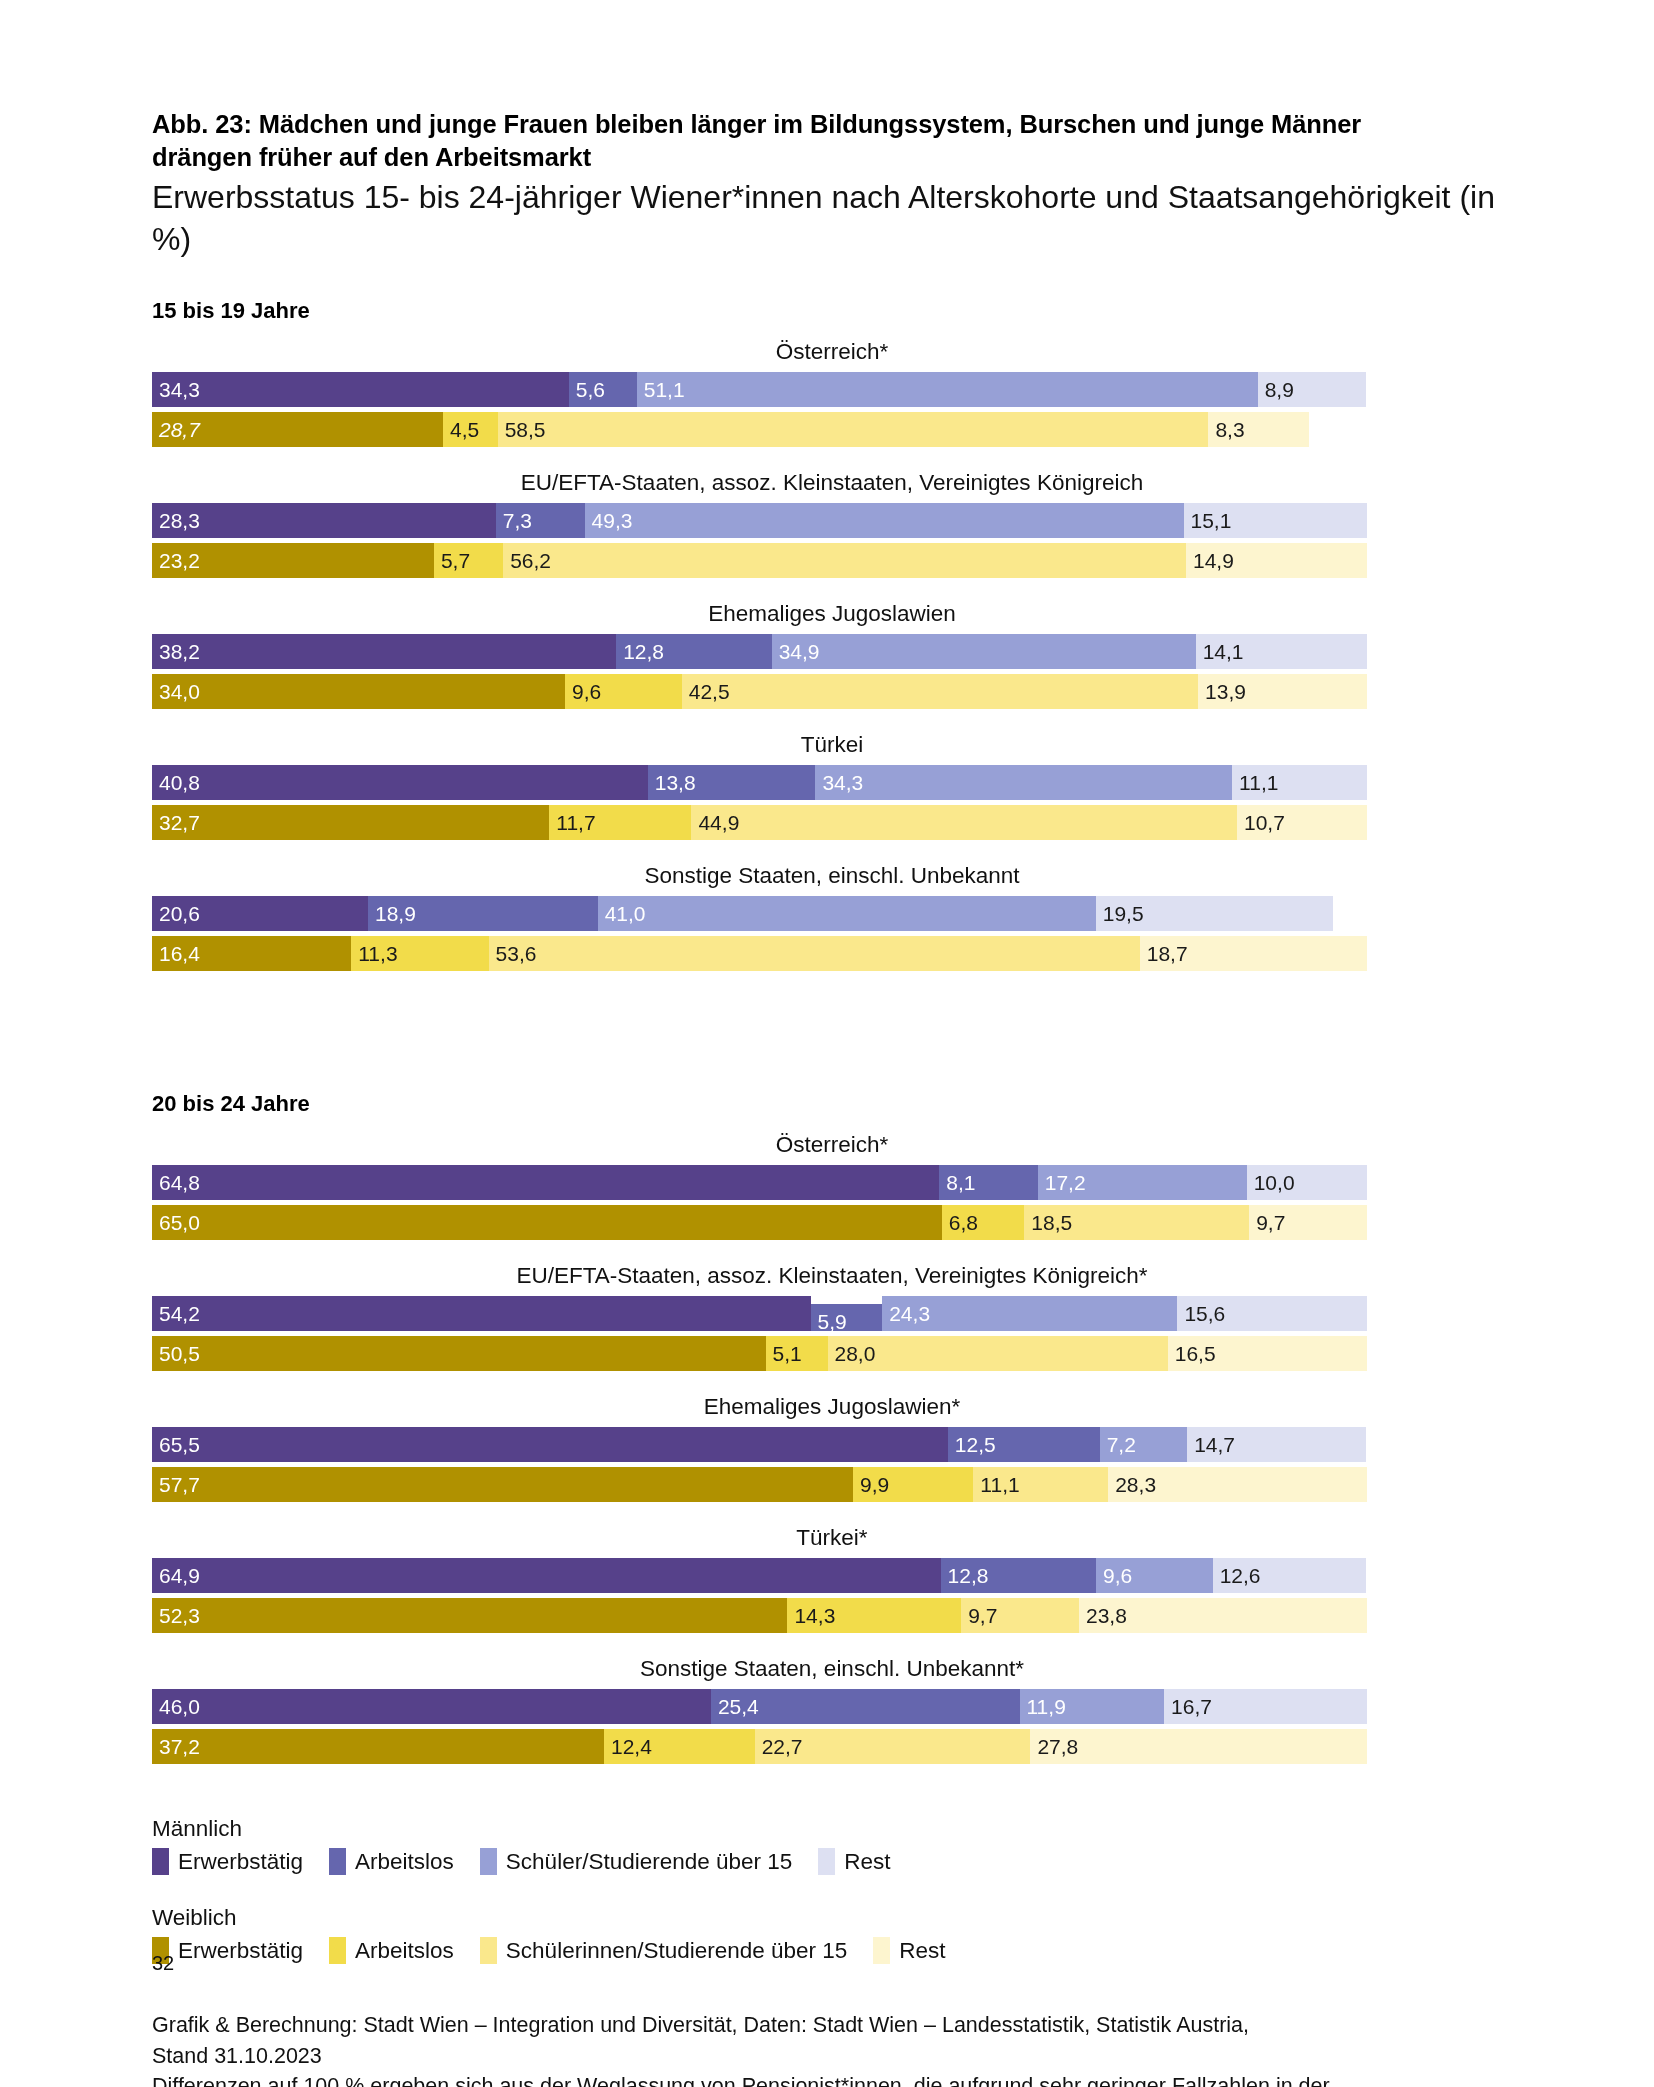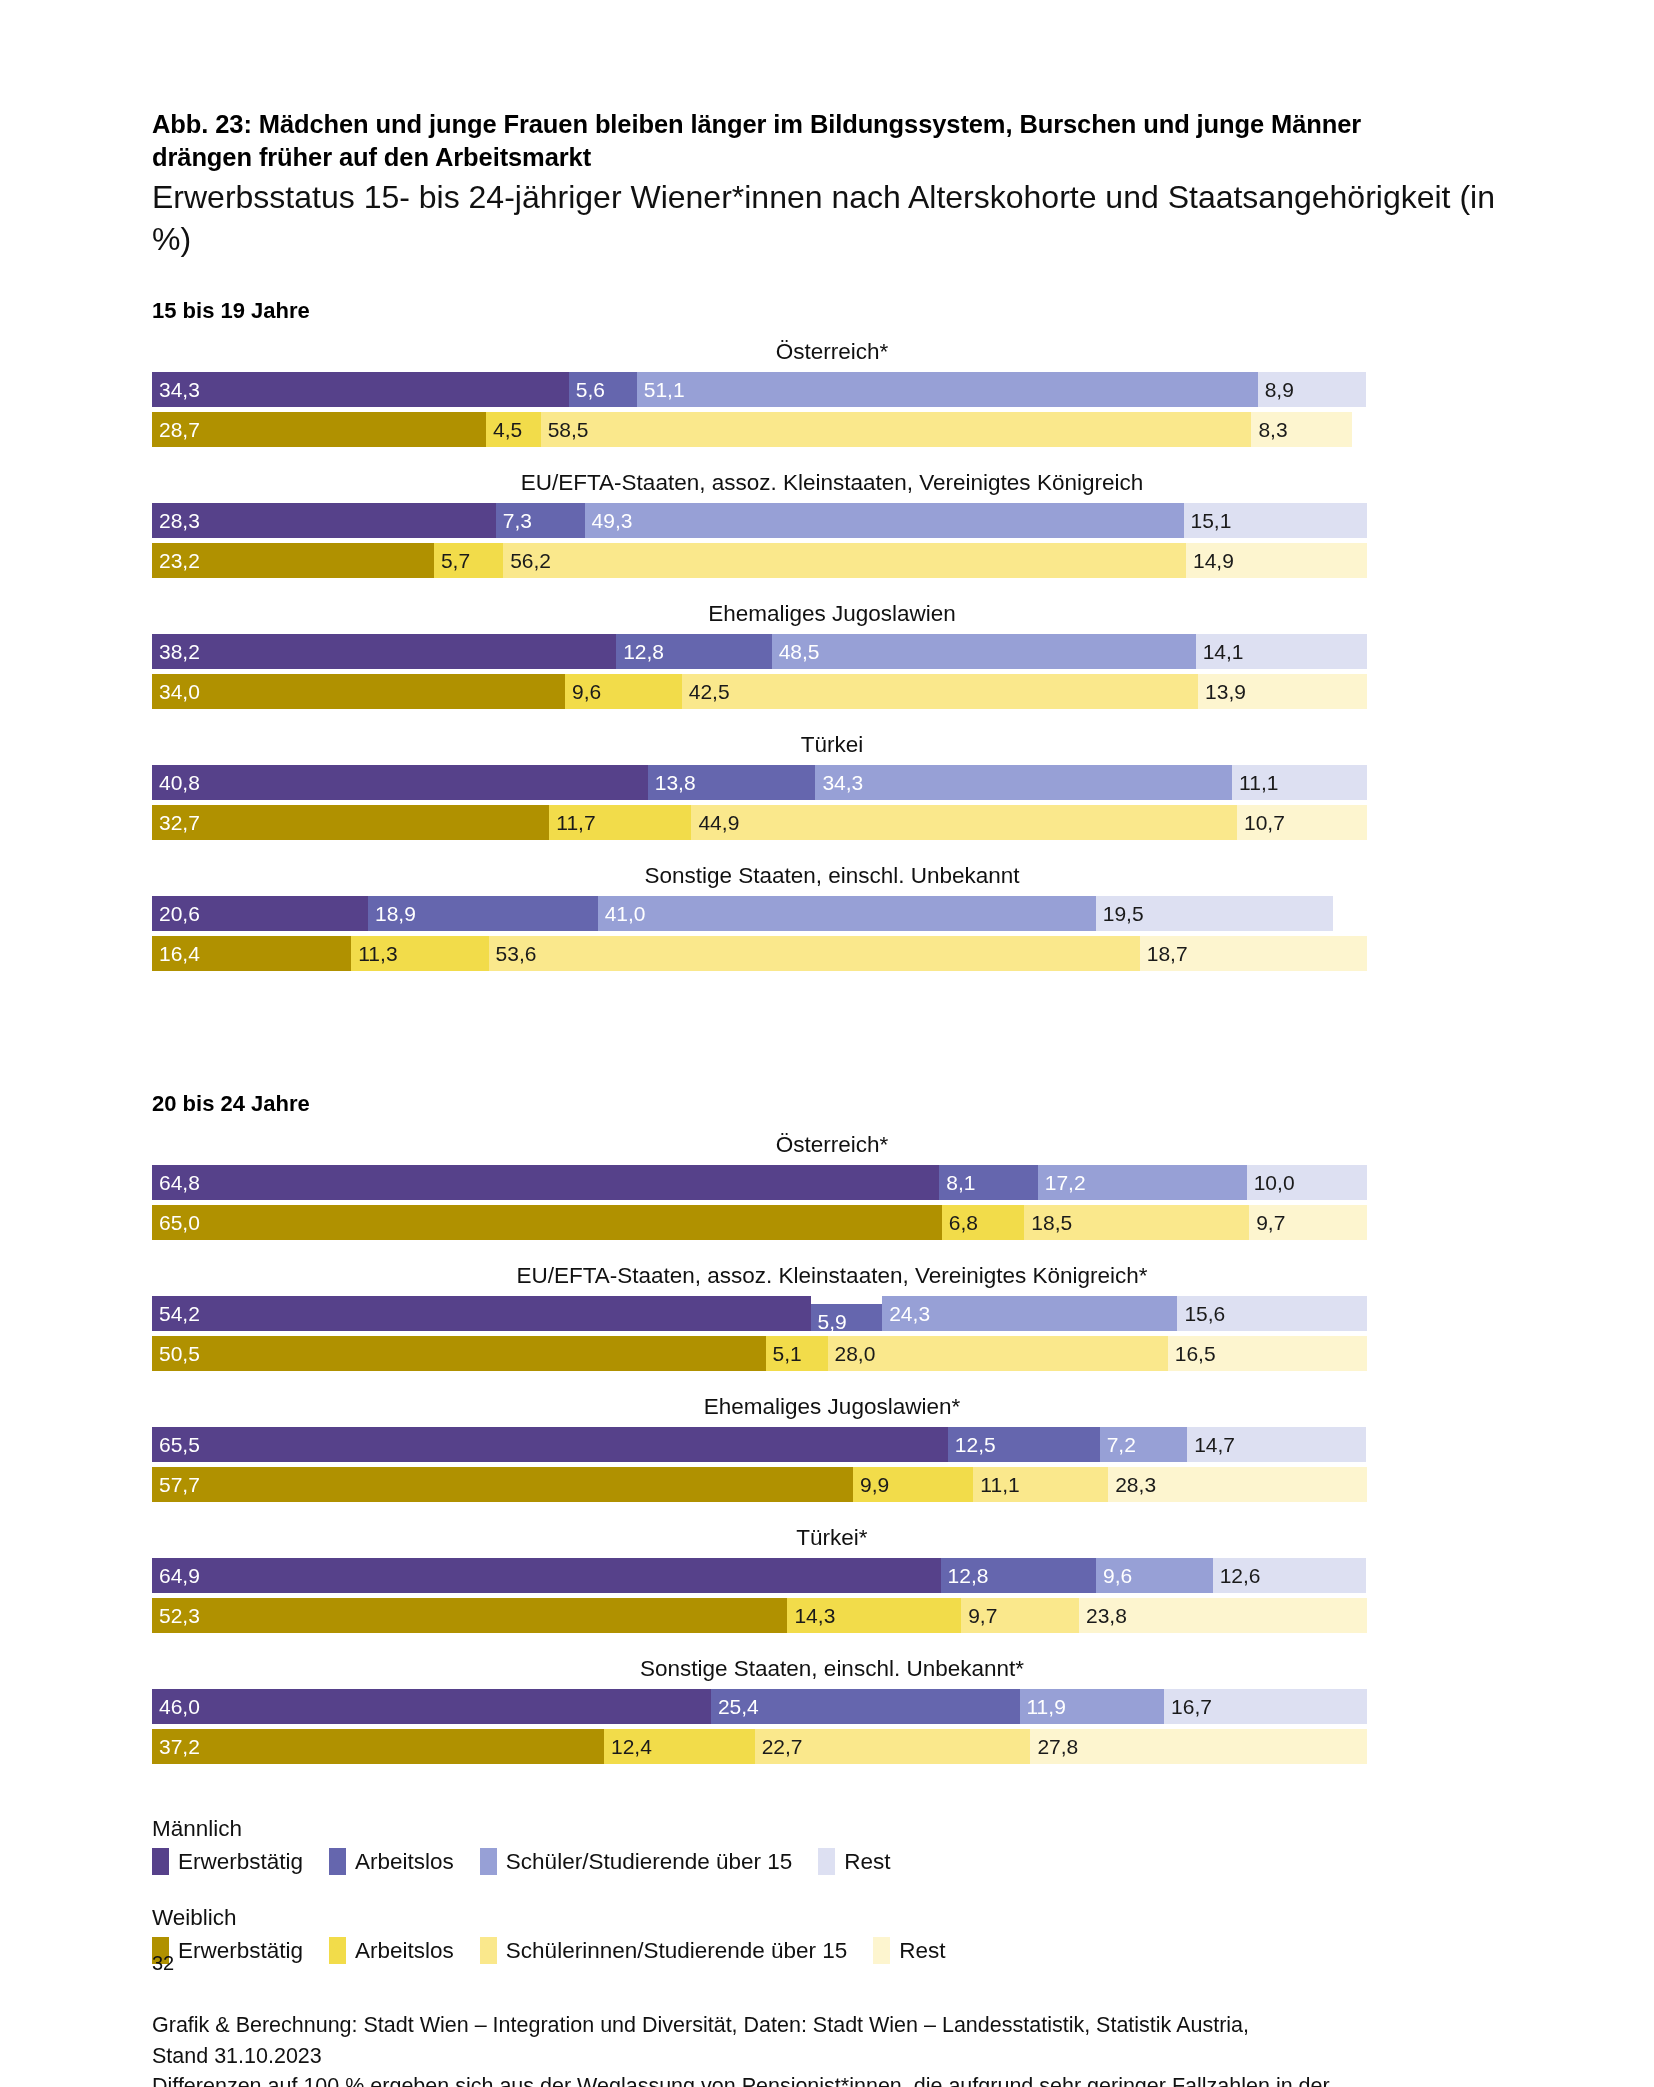--- a/index.html
+++ b/index.html
@@ -164,21 +164,21 @@
                 <span class="seg-label lbl-light">5,6</span>
               </div>
               <div class="seg" style="width: 620.865px; background: rgb(151, 160, 214);">
                 <span class="seg-label lbl-light">51,1</span>
               </div>
               <div class="seg" style="width: 108.135px; background: rgb(221, 224, 242);">
                 <span class="seg-label lbl-dark">8,9</span>
               </div>
             </div>
             <div class="bar-row">
-              <div class="seg" style="width: 334px; background: rgb(176, 145, 0);">
+              <div class="seg" style="width: 291px; background: rgb(176, 145, 0); font-style: italic;">
                 <span class="seg-label lbl-light">28,7</span>
               </div>
               <div class="seg" style="width: 54.675px; background: rgb(242, 220, 74);">
                 <span class="seg-label lbl-dark">4,5</span>
               </div>
               <div class="seg" style="width: 710.775px; background: rgb(250, 232, 140);">
                 <span class="seg-label lbl-dark">58,5</span>
               </div>
               <div class="seg" style="width: 100.845px; background: rgb(253, 245, 207);">
                 <span class="seg-label lbl-dark">8,3</span>
@@ -219,21 +219,21 @@
           <div class="group">
             <div class="group-label">Ehemaliges Jugoslawien</div>
             <div class="bar-row">
               <div class="seg" style="width: 464.13px; background: rgb(86, 65, 138);">
                 <span class="seg-label lbl-light">38,2</span>
               </div>
               <div class="seg" style="width: 155.52px; background: rgb(101, 102, 174);">
                 <span class="seg-label lbl-light">12,8</span>
               </div>
               <div class="seg" style="width: 424.035px; background: rgb(151, 160, 214);">
-                <span class="seg-label lbl-light">48,5</span>
+                <span class="seg-label lbl-light">34,9</span>
               </div>
               <div class="seg" style="width: 171.315px; background: rgb(221, 224, 242);">
                 <span class="seg-label lbl-dark">14,1</span>
               </div>
             </div>
             <div class="bar-row">
               <div class="seg" style="width: 413.1px; background: rgb(176, 145, 0);">
                 <span class="seg-label lbl-light">34,0</span>
               </div>
               <div class="seg" style="width: 116.64px; background: rgb(242, 220, 74);">

